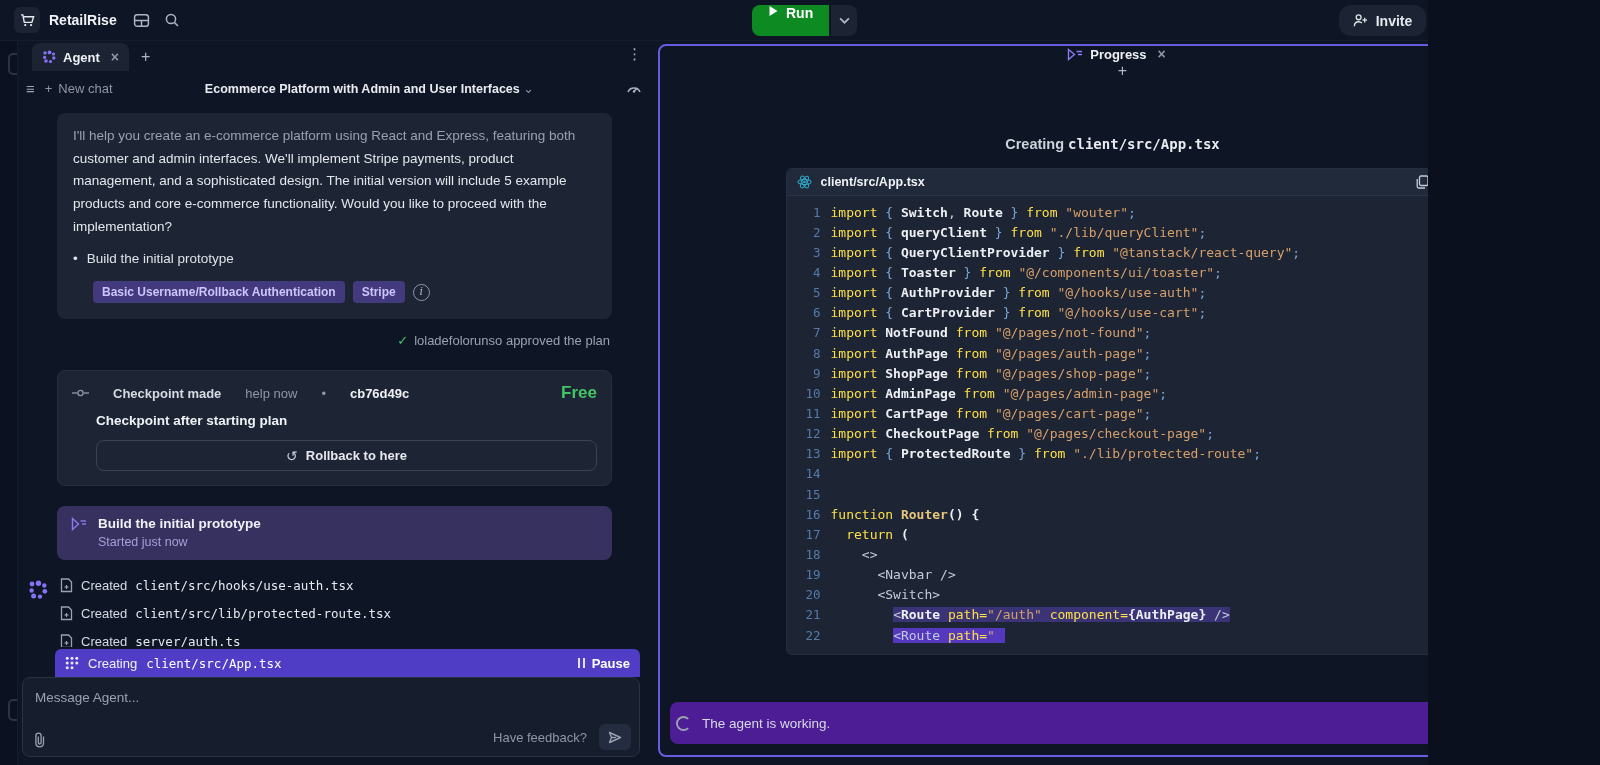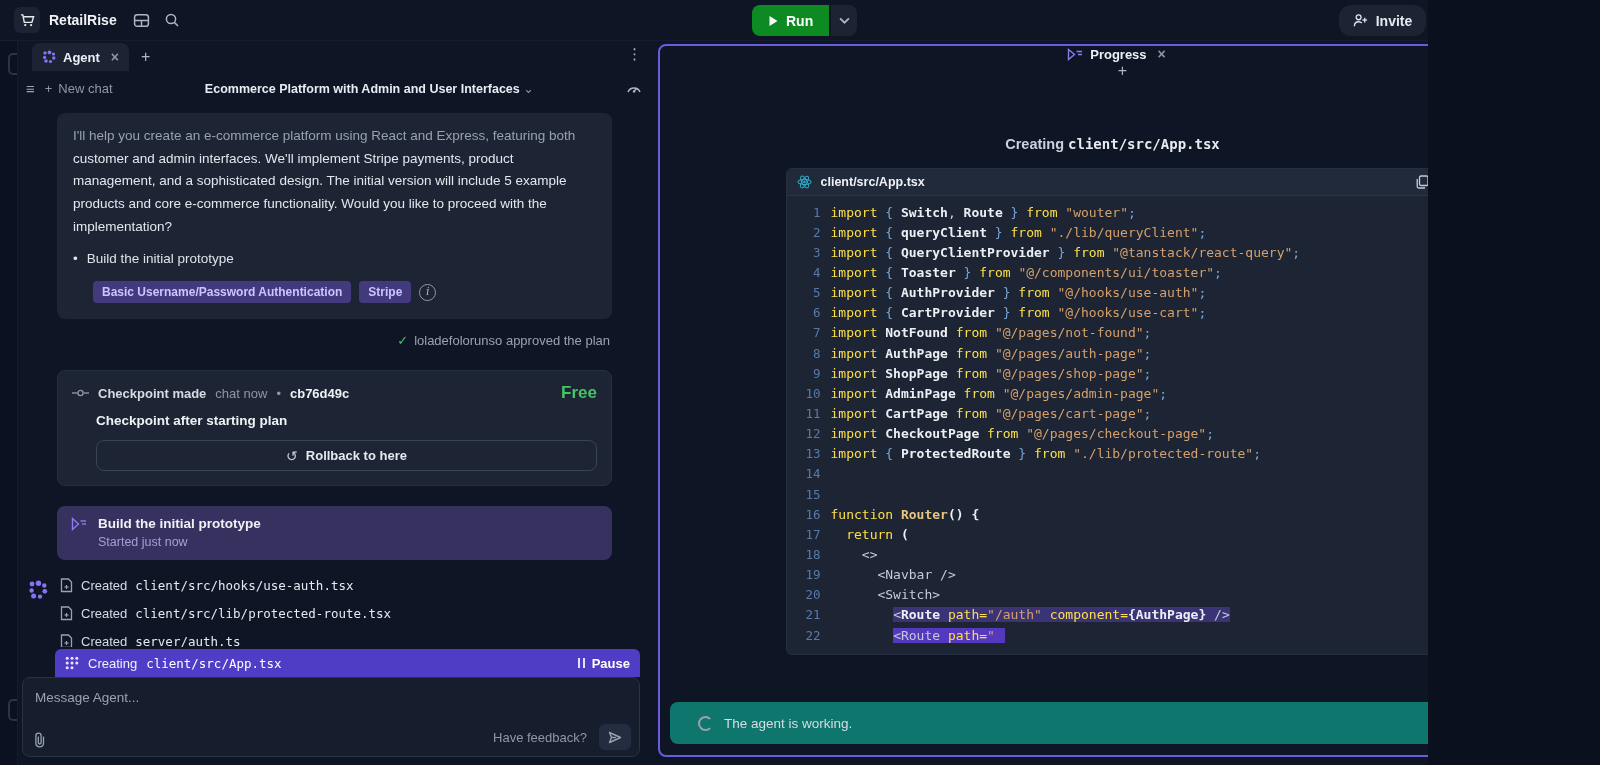--- a/index.html
+++ b/index.html
@@ -6,21 +6,21 @@
   html,body { background:#0a101d; }
   body { font-family:"Liberation Sans", sans-serif; }
   .app { position:relative; width:1428px; height:765px; background:#0e1525; overflow:hidden; color:#dfe3ea; }
 
   
   .topbar { position:absolute; top:0; left:0; width:1600px; height:41px; background:#0e1525; border-bottom:1px solid #141c2e; display:flex; align-items:center; }
   .logo-tile { width:26px; height:26px; margin-left:14px; background:#1c2333; border-radius:6px; display:flex; align-items:center; justify-content:center; }
   .app-name { font-weight:700; font-size:14px; color:#f0f2f6; margin-left:9px; }
   .tb-icon { width:30px; height:30px; display:flex; align-items:center; justify-content:center; border-radius:6px; color:#aeb6c5; }
   .run-group { position:absolute; left:752px; top:5px; display:flex; }
-  .run-btn { display:flex; align-items:center; gap:7px; background:#0d8a22; color:#fff; font-weight:700; font-size:14px; padding:0 16px; height:31px; border-radius:8px 0 0 8px; }
+  .run-btn { display:flex; align-items:flex-start; gap:7px; background:#0d8a22; color:#fff; font-weight:700; font-size:14px; padding:0 16px; height:31px; border-radius:8px 0 0 8px; }
   .run-caret { width:26px; height:31px; background:#1c2333; border-radius:0 8px 8px 0; margin-left:2px; display:flex; align-items:center; justify-content:center; color:#aeb6c5; }
   .tb-right { position:absolute; right:8px; top:5px; display:flex; align-items:center; gap:10px; }
   .tb-btn { display:flex; align-items:center; gap:8px; background:#1c2333; border-radius:12px; height:31px; padding:0 14px; font-size:14px; font-weight:700; color:#e6e9ef; }
   .avatar { width:26px; height:26px; border-radius:50%; background:#2f7cf6; margin-right:-18px; }
 
   
   .left-rail { position:absolute; left:0; top:41px; bottom:0; width:18px; background:#0b1120; border-right:1px solid #141c2e; overflow:hidden; }
   .rail-frag { position:absolute; left:8px; }
   .frag-sq { width:14px; height:22px; border:2px solid #2a3347; border-radius:5px; }
   .pdot { width:5px; height:5px; border-radius:50%; background:#8673f4; margin:2px 0; }
@@ -44,21 +44,21 @@
   .msg-card { margin:4px 40px 0 39px; background:#1d2433; border-radius:8px; padding:12px 16px 14px 16px; font-size:13.5px; line-height:1.68; color:#e3e7ee; }
   .fade { color:#98a1b3; }
   .bullet-row { margin-top:10px; display:flex; gap:9px; color:#dfe3ea; }
   .badges { display:flex; align-items:center; gap:8px; margin:10px 0 2px 20px; }
   .badge { background:#423a7d; color:#cdc4ff; font-size:12px; font-weight:600; border-radius:4px; padding:4px 9px; line-height:1.2; }
   .info-circ { width:17px; height:17px; border:1.5px solid #8e96a8; border-radius:50%; color:#aeb6c5; font-size:11px; display:flex; align-items:center; justify-content:center; font-family:"DejaVu Serif", serif; font-style:italic; }
   .approval { margin:14px 42px 0 0; text-align:right; color:#9aa2b2; font-size:13px; }
   .approval .chk { color:#43c465; margin-right:6px; }
 
   .cp-card { margin:22px 40px 0 39px; background:#1d2433; border:1px solid #262f42; border-radius:8px; padding:12px 14px 14px 14px; }
-  .cp-row1 { display:flex; align-items:center; font-size:13px; color:#d7dbe4; gap:9px; }
+  .cp-row1 { display:flex; align-items:center; font-size:13px; color:#d7dbe4; gap:24px; }
   .cp-time { color:#8e96a8; }
   .cp-hash { font-weight:700; color:#eef1f5; }
   .cp-free { margin-left:auto; color:#43c465; font-size:17px; font-weight:600; }
   .cp-title { margin:10px 0 12px 24px; font-weight:700; font-size:13.5px; color:#eef1f5; }
   .rollback { margin-left:24px; width:calc(100% - 24px); height:31px; background:transparent; border:1px solid #3a4356; border-radius:8px; color:#e6e9ef; font-weight:700; font-size:13px; display:flex; align-items:center; justify-content:center; gap:8px; cursor:pointer; font-family:inherit; }
   .rb-ic { font-size:14px; color:#c6ccd8; font-weight:400; }
 
   .task-card { margin:20px 40px 0 39px; background:#37315f; border-radius:8px; padding:10px 14px 11px 14px; display:flex; gap:11px; }
   .task-ic { color:#8b7bf0; margin-top:1px; }
   .task-title { font-weight:700; font-size:13.5px; color:#f0f1f7; }
@@ -102,21 +102,21 @@
   .tk-k { color:#fde047; }
   .tk-p { color:#79a7d9; }
   .tk-i { color:#eceff4; font-weight:700; }
   .tk-d { color:#c9d1dd; }
   .tk-s { color:#d6a06b; }
   .tk-f { color:#e6c57e; font-weight:700;margin-top:21px; }
   .tk-t { color:#c3cbda; }
   .hl1 .seg { background:rgba(104,78,230,0.38); }
   .hl2 .seg { background:rgba(99,62,226,0.80); box-shadow:10px 0 0 rgba(99,62,226,0.80); }
 
-  .r-status { margin:auto 10px 11px 10px; height:42px; background:#0f766e; border-radius:8px; display:flex; align-items:center; padding:0 28px; gap:11px; }
+  .r-status { margin:auto 10px 11px 10px; height:42px; background:#4c1d95; border-radius:8px; display:flex; align-items:center; padding:0 6px; gap:11px; }
   .spinner { width:15px; height:15px; border:2px solid #9aa2b2; border-right-color:transparent; border-radius:50%; animation:spin 1.1s linear infinite; }
   @keyframes spin { to { transform:rotate(360deg); } }
   .status-txt { font-size:13.5px; color:#d7dbe4; }
   .expand-ic { margin-left:auto; color:#c6ccd8; cursor:pointer; }
 
   svg { display:block; }
 </style>
 </head>
 <body>
 
@@ -243,39 +243,39 @@
 
     <div class="chat-scroll">
 
       <div class="msg-card">
         <span class="fade">I'll help you create an e-commerce platform using React and Express, featuring both </span><span>customer and admin interfaces. We'll implement Stripe payments, product management, and a sophisticated design. The initial version will include 5 example products and core e-commerce functionality. Would you like to proceed with the implementation?</span>
         <div class="bullet-row">
           <span>•</span>
           <span>Build the initial prototype</span>
         </div>
         <div class="badges">
-          <span class="badge">Basic Username/Password Authentication</span>
+          <span class="badge">Basic Username/Rollback Authentication</span>
           <span class="badge">Stripe</span>
           <span class="info-circ">i</span>
         </div>
       </div>
 
       <div class="approval">
         <span class="chk">✓</span><span>loladefolorunso approved the plan</span>
       </div>
 
       <div class="cp-card">
         <div class="cp-row1">
           <svg width="17" height="8" viewBox="0 0 17 8">
               <line x1="0" y1="4" x2="5" y2="4" stroke="#8e96a8" stroke-width="1.4"></line>
               <circle cx="8.5" cy="4" r="2.6" fill="none" stroke="#8e96a8" stroke-width="1.4"></circle>
               <line x1="12" y1="4" x2="17" y2="4" stroke="#8e96a8" stroke-width="1.4"></line>
             </svg>
           <span style="font-weight:600">Checkpoint made</span>
-          <span class="cp-time">chat now</span>
+          <span class="cp-time">help now</span>
           <span style="color:#8e96a8">•</span>
           <span class="cp-hash">cb76d49c</span>
           <span class="cp-free">Free</span>
         </div>
         <div class="cp-title">Checkpoint after starting plan</div>
         <button class="rollback">
           <span class="rb-ic">↺</span>
           <span>Rollback to here</span>
         </button>
       </div>

